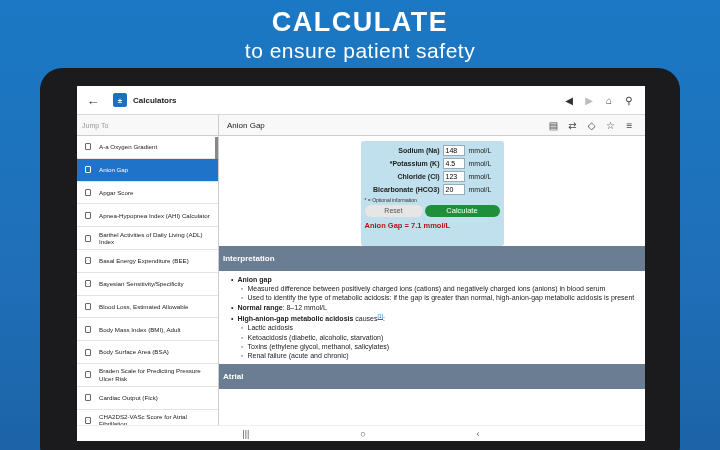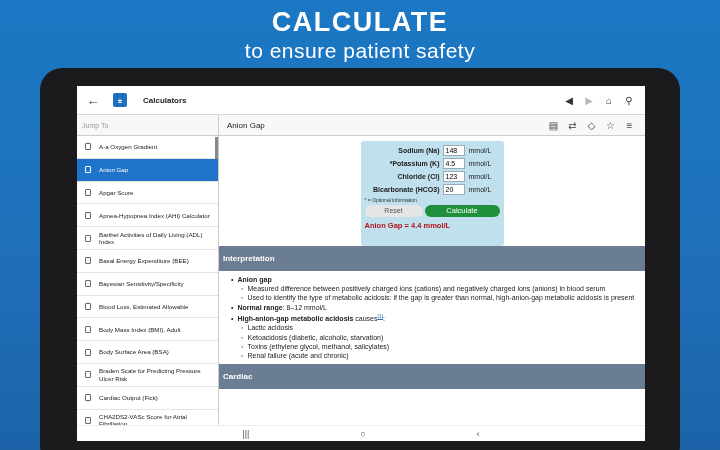--- a/index.html
+++ b/index.html
@@ -23,21 +23,21 @@
   }
   .appbar {
     height: 29px; display: flex; align-items: center; background: #fff;
     border-bottom: 1px solid #d8d8d8; padding: 0 6px;
   }
   .appbar .back { width: 20px; font-size: 13px; color: #333; text-align: center; cursor: pointer; }
   .appbar .logo {
     width: 14px; height: 14px; background: #1d6fc0; border-radius: 2px; margin-left: 10px;
     display: flex; align-items: center; justify-content: center; color: #fff; font-size: 8px; font-weight: 700;
   }
-  .appbar .title { margin-left: 16px; font-size: 8px; font-weight: 700; color: #222; }
+  .appbar .title { margin-left: 6px; font-size: 8px; font-weight: 700; color: #222; }
   .appbar .spacer { flex: 1; }
   .appbar .nav-ic { width: 20px; text-align: center; font-size: 10px; color: #333; cursor: pointer; }
   .appbar .nav-ic.dim { color: #bbb; }
 
   .body { display: flex; height: 310px; }
   .sidebar { width: 142px; border-right: 1px solid #ccc; position: relative; overflow: hidden; }
   .jump { height: 21px; padding: 0 5px; display: flex; align-items: center; font-size: 7px; color: #999; border-bottom: 1px solid #ccc; background: #f8f8f8; }
   .list-item {
     height: 22.8px; display: flex; align-items: center; padding: 0 6px 0 8px;
     border-bottom: 1px solid #e3e3e3; font-size: 6.2px; color: #222; line-height: 7.5px; cursor: pointer;
@@ -189,21 +189,21 @@
           <div class="row">
               <span class="lab">Bicarbonate (HCO3)</span>
               <span class="inp">20</span>
               <span class="unit">mmol/L</span>
             </div>
           <div class="opt">* = Optional information</div>
           <div class="btns">
             <div class="btn-reset">Reset</div>
             <div class="btn-calc">Calculate</div>
           </div>
-          <div class="result">Anion Gap = 4.4 mmol/L</div>
+          <div class="result">Anion Gap = 7.1 mmol/L</div>
         </div>
       </div>
 
       <div class="sec">Interpretation</div>
       <div class="interp">
         <ul>
           <li class="l1"><b>Anion gap</b></li>
           <li class="sub">
             <div>Measured difference between positively charged ions (cations) and negatively charged ions (anions) in blood serum</div>
             <div>Used to identify the type of metabolic acidosis: if the gap is greater than normal, high-anion-gap metabolic acidosis is present</div>
@@ -211,21 +211,21 @@
           <li class="l1"><b>Normal range</b><span>: 8–12 mmol/L</span></li>
           <li class="l1"><b>High-anion-gap metabolic acidosis</b><span> causes</span><sup>[1]</sup><span>:</span></li>
           <li class="sub">
             <div>Lactic acidosis</div>
             <div>Ketoacidosis (diabetic, alcoholic, starvation)</div>
             <div>Toxins (ethylene glycol, methanol, salicylates)</div>
             <div>Renal failure (acute and chronic)</div>
           </li>
         </ul>
       </div>
-      <div class="sec">Cardiac</div>
+      <div class="sec">Atrial</div>
     </div>
   </div>
 
   <div class="navbar">
     <span>|||</span>
     <span>○</span>
     <span>‹</span>
   </div>
 </div>
 

